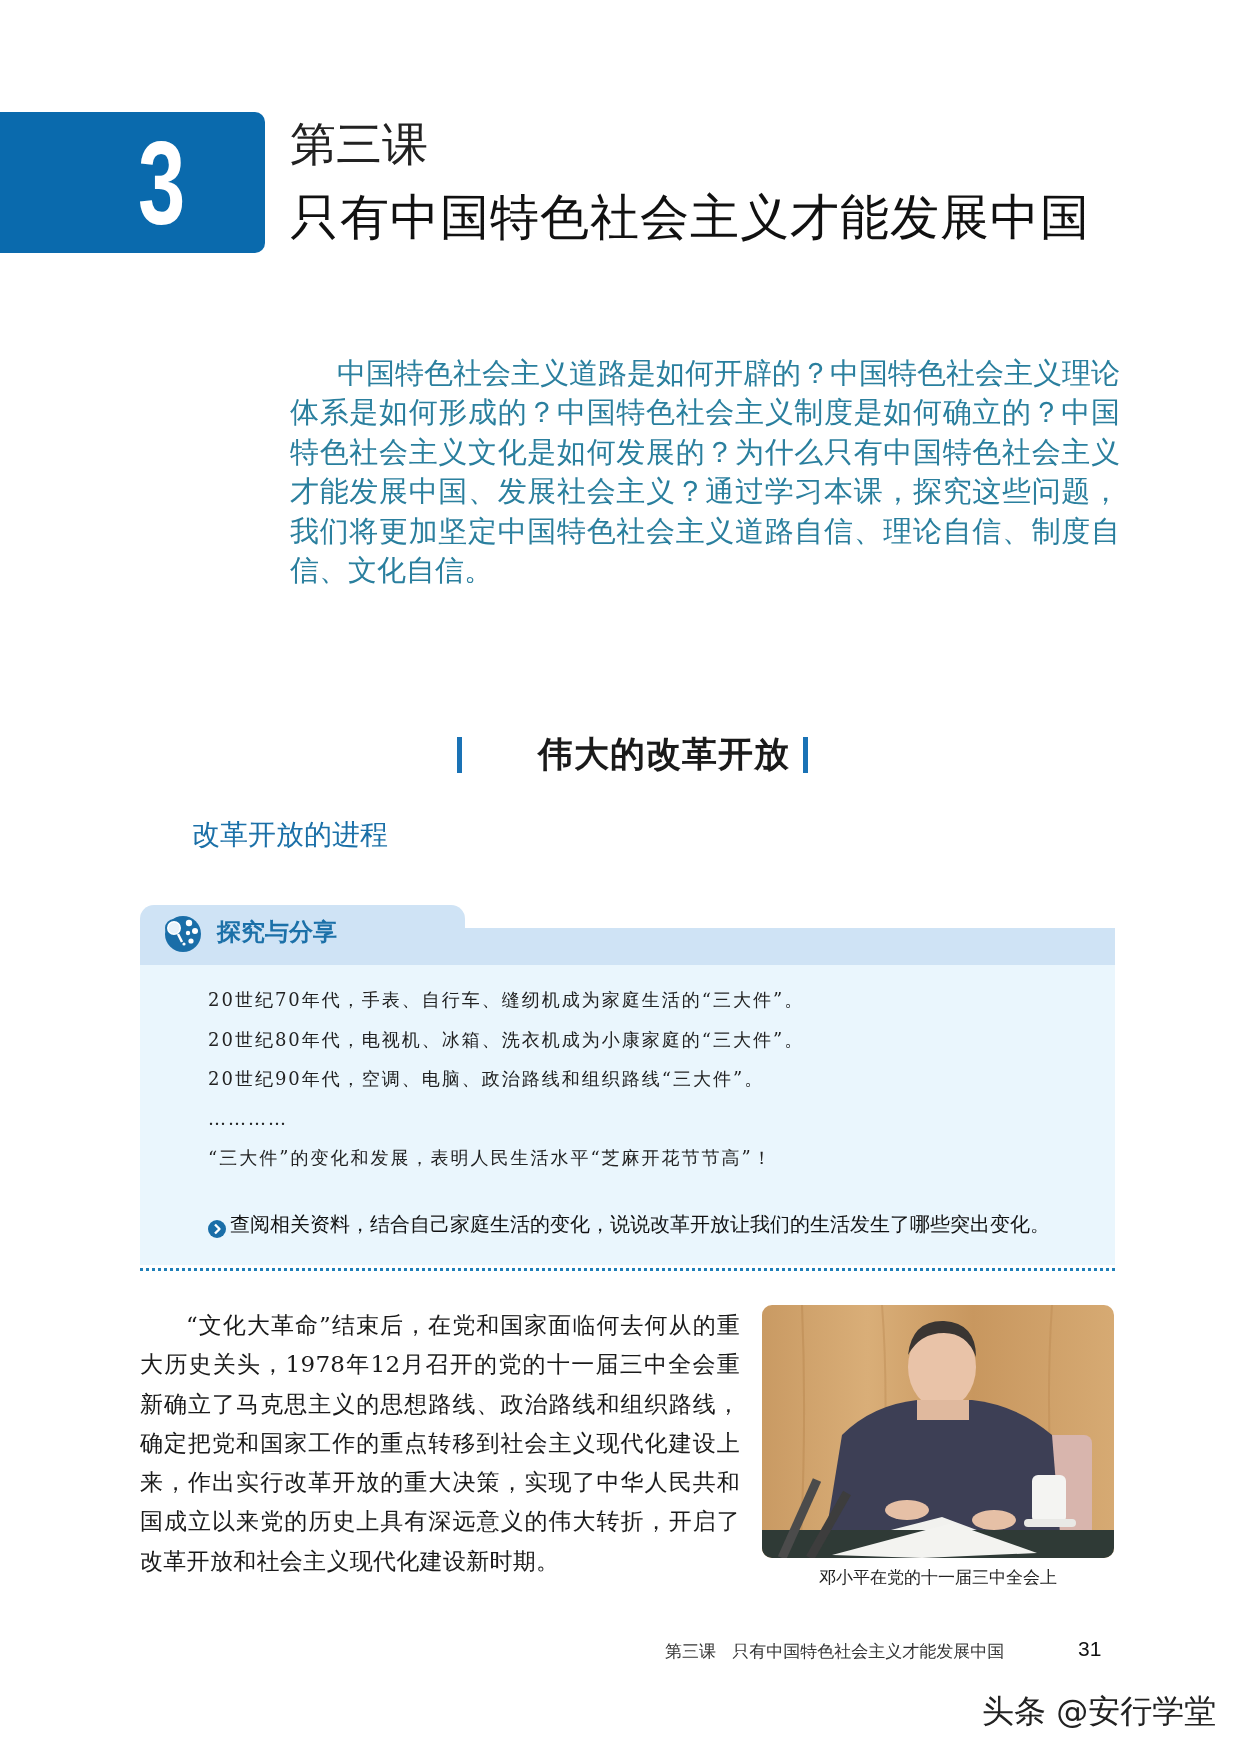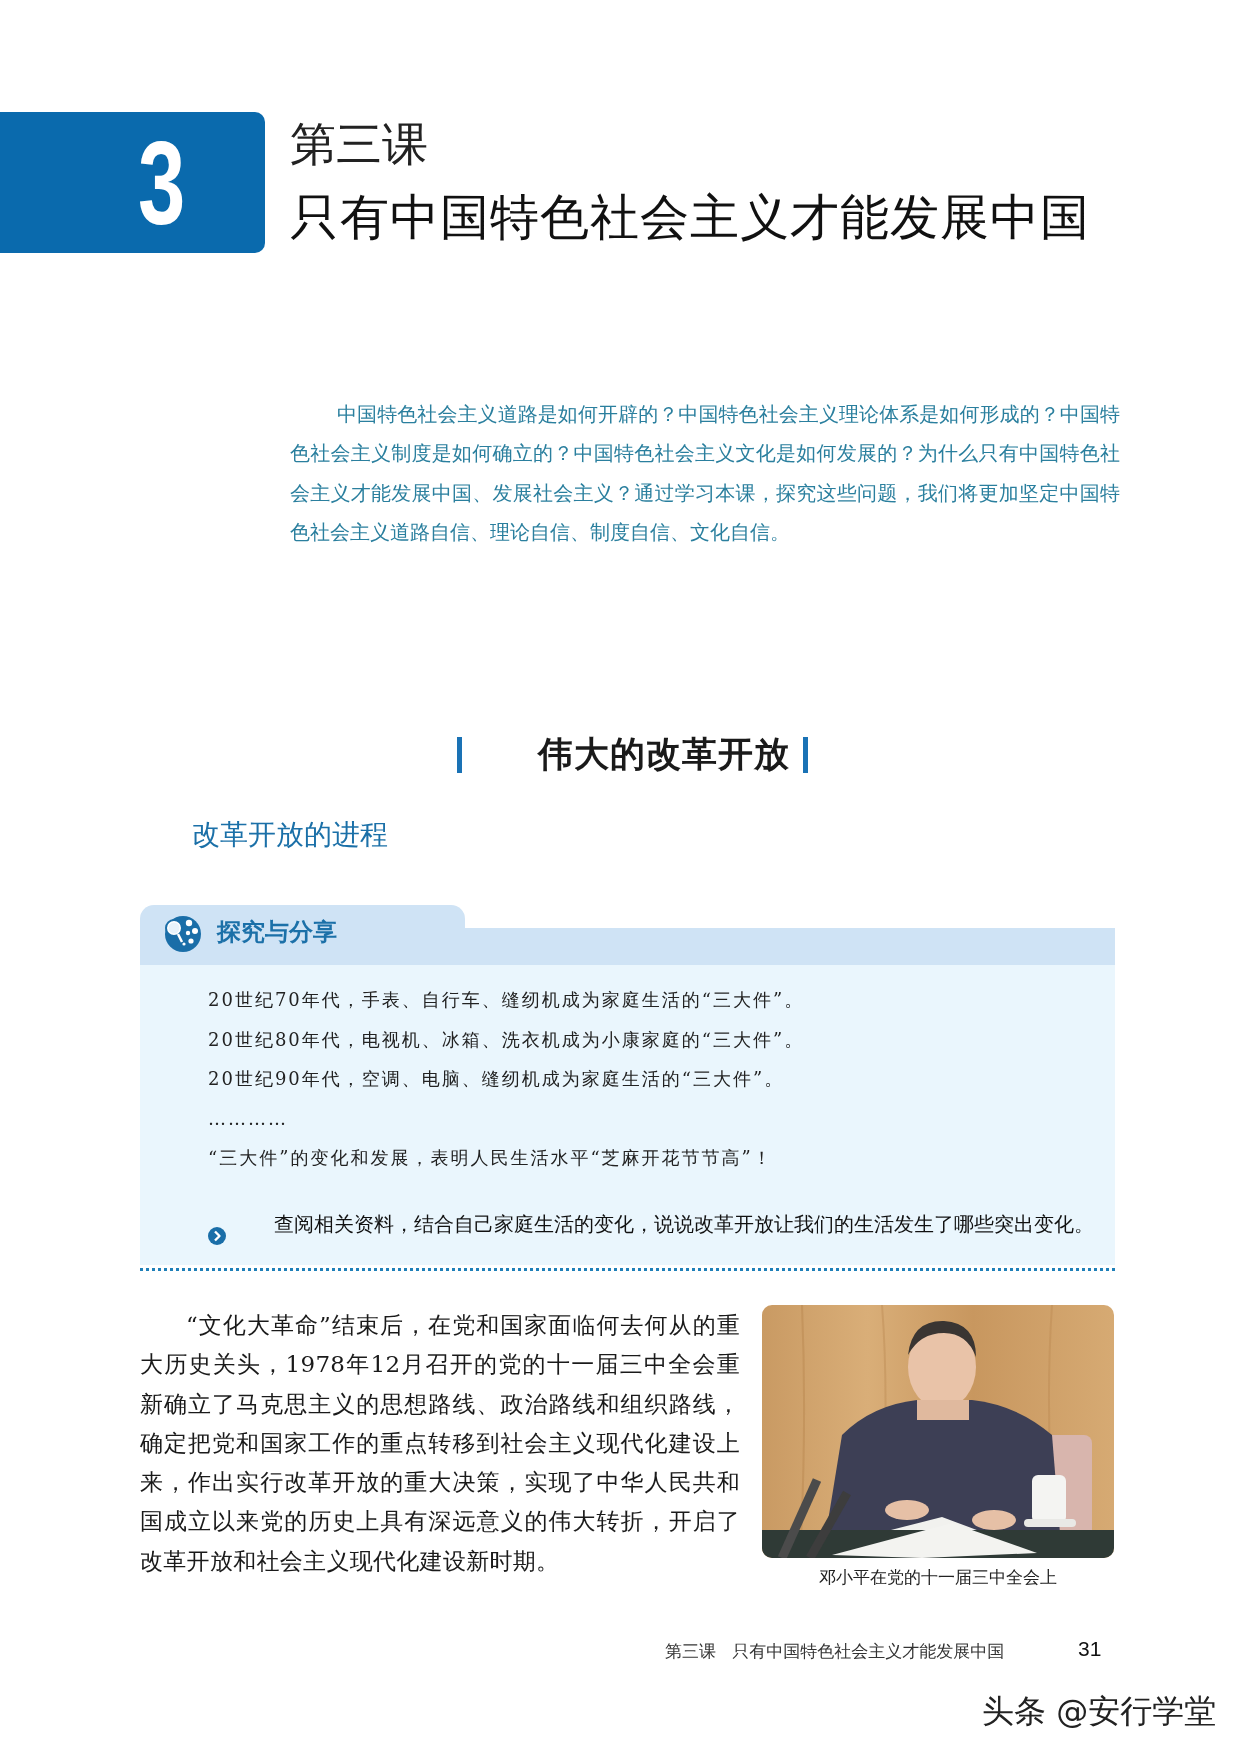--- a/index.html
+++ b/index.html
@@ -10,40 +10,40 @@
   
   .chapter-box { left:0; top:112px; width:265px; height:141px; background:#0a6aad;
                  border-radius:0 10px 10px 0; }
   .chapter-num { left:138px; top:118px; width:60px; height:130px; color:#fff;
                  font-family:"Liberation Sans", sans-serif; font-weight:bold; font-size:118px;
                  line-height:130px; transform:scaleX(0.72); transform-origin:left center; }
   .lesson-label { left:290px; top:118px; font-size:46px; line-height:52px; font-weight:300; color:#222; }
   .lesson-title { left:290px; top:190px; font-size:49px; line-height:56px; color:#111; letter-spacing:1px; }
 
   
-  .intro { left:290px; top:354px; width:830px; font-size:20px; line-height:39.4px; color:#2a7f9e;
-           text-indent:47px; text-align:justify;margin-top:41px; }
+  .intro { left:290px; top:354px; width:830px; font-size:29px; line-height:39.4px; color:#2a7f9e;
+           text-indent:47px; text-align:justify; }
 
   
   .sec-bar { width:5px; height:36px; background:#1a72b5; top:737px; }
   .sec-bar.l { left:457px; }
   .sec-bar.r { left:803px; }
   .sec-title { left:498px; top:731px; font-size:35px; line-height:46px; font-weight:bold; color:#1a1a1a; letter-spacing:1px;margin-left:40px; }
 
   .subsec { left:192px; top:815px; font-family:"DejaVu Serif", serif; font-size:28px; line-height:40px; color:#1b70a8; }
 
   
   .inq-tab { left:140px; top:905px; width:325px; height:60px; background:#cfe3f5; border-radius:14px 14px 0 0; }
   .inq-band { left:140px; top:928px; width:975px; height:37px; background:#cfe3f5; }
   .inq-body { left:140px; top:965px; width:975px; height:300px; background:#eaf6fd; }
   .inq-icon { left:162px; top:913px; width:40px; height:40px; }
   .inq-title { left:217px; top:913px; font-size:24px; line-height:38px; font-weight:bold; color:#1b70a8; }
   .inq-lines { left:208px; top:980px; width:880px; font-family:"DejaVu Serif", serif; font-size:18px; color:#222; }
   .inq-line { height:39.5px; line-height:39.5px; letter-spacing:2px; white-space:nowrap; }
-  .task { left:208px; top:1208px; font-size:20px; line-height:32px; color:#111; white-space:nowrap; display:flex; align-items:flex-end;gap:44px; }
+  .task { left:208px; top:1208px; font-size:20px; line-height:32px; color:#111; white-space:nowrap; display:flex; align-items:center; }
   .task-icon { width:18px; height:18px; margin-right:4px; }
   .dots { left:140px; top:1268px; width:975px; height:0; border-top:3px dotted #1e7fb8; }
 
   
   .body-text { left:140px; top:1306px; width:600px; font-family:"DejaVu Serif", serif; font-size:23px;
                line-height:39.3px; color:#1a1a1a; text-indent:46px; text-align:justify; letter-spacing:0.3px; }
   .photo { left:762px; top:1305px; width:352px; height:253px; border-radius:10px; overflow:hidden; }
   .caption { left:762px; top:1562px; width:352px; text-align:center; font-family:"DejaVu Serif", serif; font-size:17px; line-height:30px; color:#222; }
 
   
@@ -80,21 +80,21 @@
     <circle cx="26" cy="20" r="2.2" fill="#ffffff"></circle>
     <circle cx="29" cy="28" r="2.6" fill="#ffffff"></circle>
     <circle cx="22" cy="31" r="1.6" fill="#ffffff"></circle>
   </svg>
 </div>
 <div class="abs inq-title">探究与分享</div>
 
 <div class="abs inq-lines">
   <div class="inq-line">20世纪70年代，手表、自行车、缝纫机成为家庭生活的“三大件”。</div>
   <div class="inq-line">20世纪80年代，电视机、冰箱、洗衣机成为小康家庭的“三大件”。</div>
-  <div class="inq-line">20世纪90年代，空调、电脑、缝纫机成为家庭生活的“三大件”。</div>
+  <div class="inq-line">20世纪90年代，空调、电脑、政治路线和组织路线“三大件”。</div>
   <div class="inq-line">…………</div>
   <div class="inq-line">“三大件”的变化和发展，表明人民生活水平“芝麻开花节节高”！</div>
 </div>
 
 <div class="abs task">
   <span class="task-icon">
     <svg width="18" height="18" viewBox="0 0 18 18">
       <circle cx="9" cy="9" r="9" fill="#1a6ea8"></circle>
       <path d="M7 4.5 L11.5 9 L7 13.5" fill="none" stroke="#ffffff" stroke-width="2.4" stroke-linejoin="round"></path>
     </svg>

